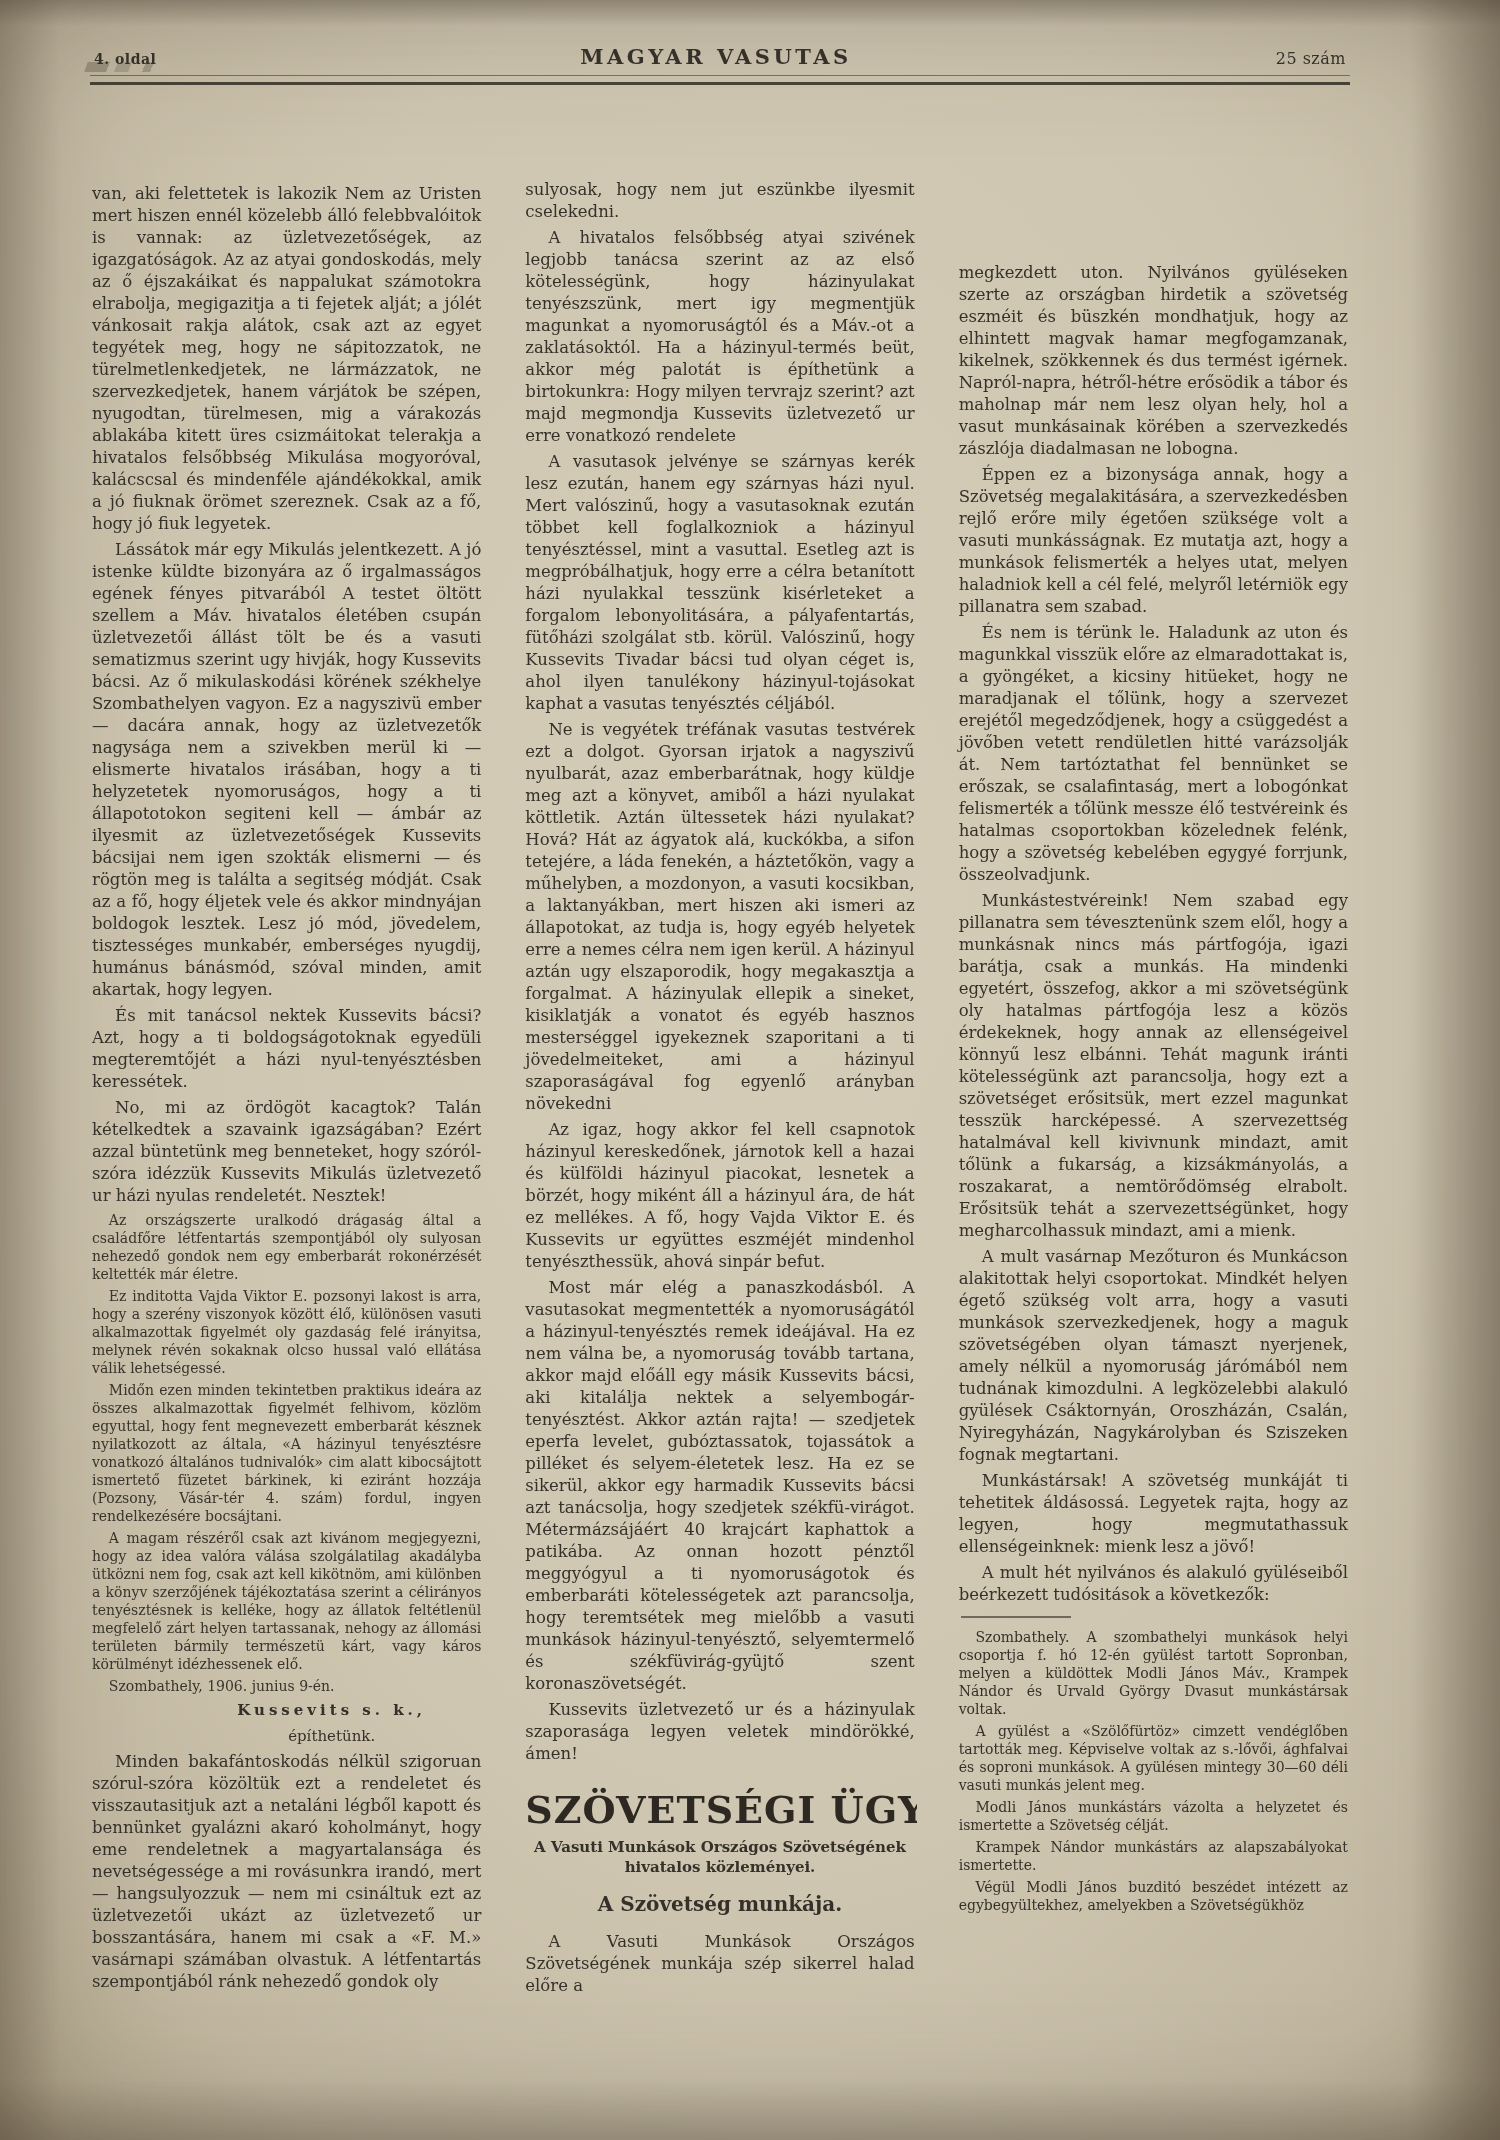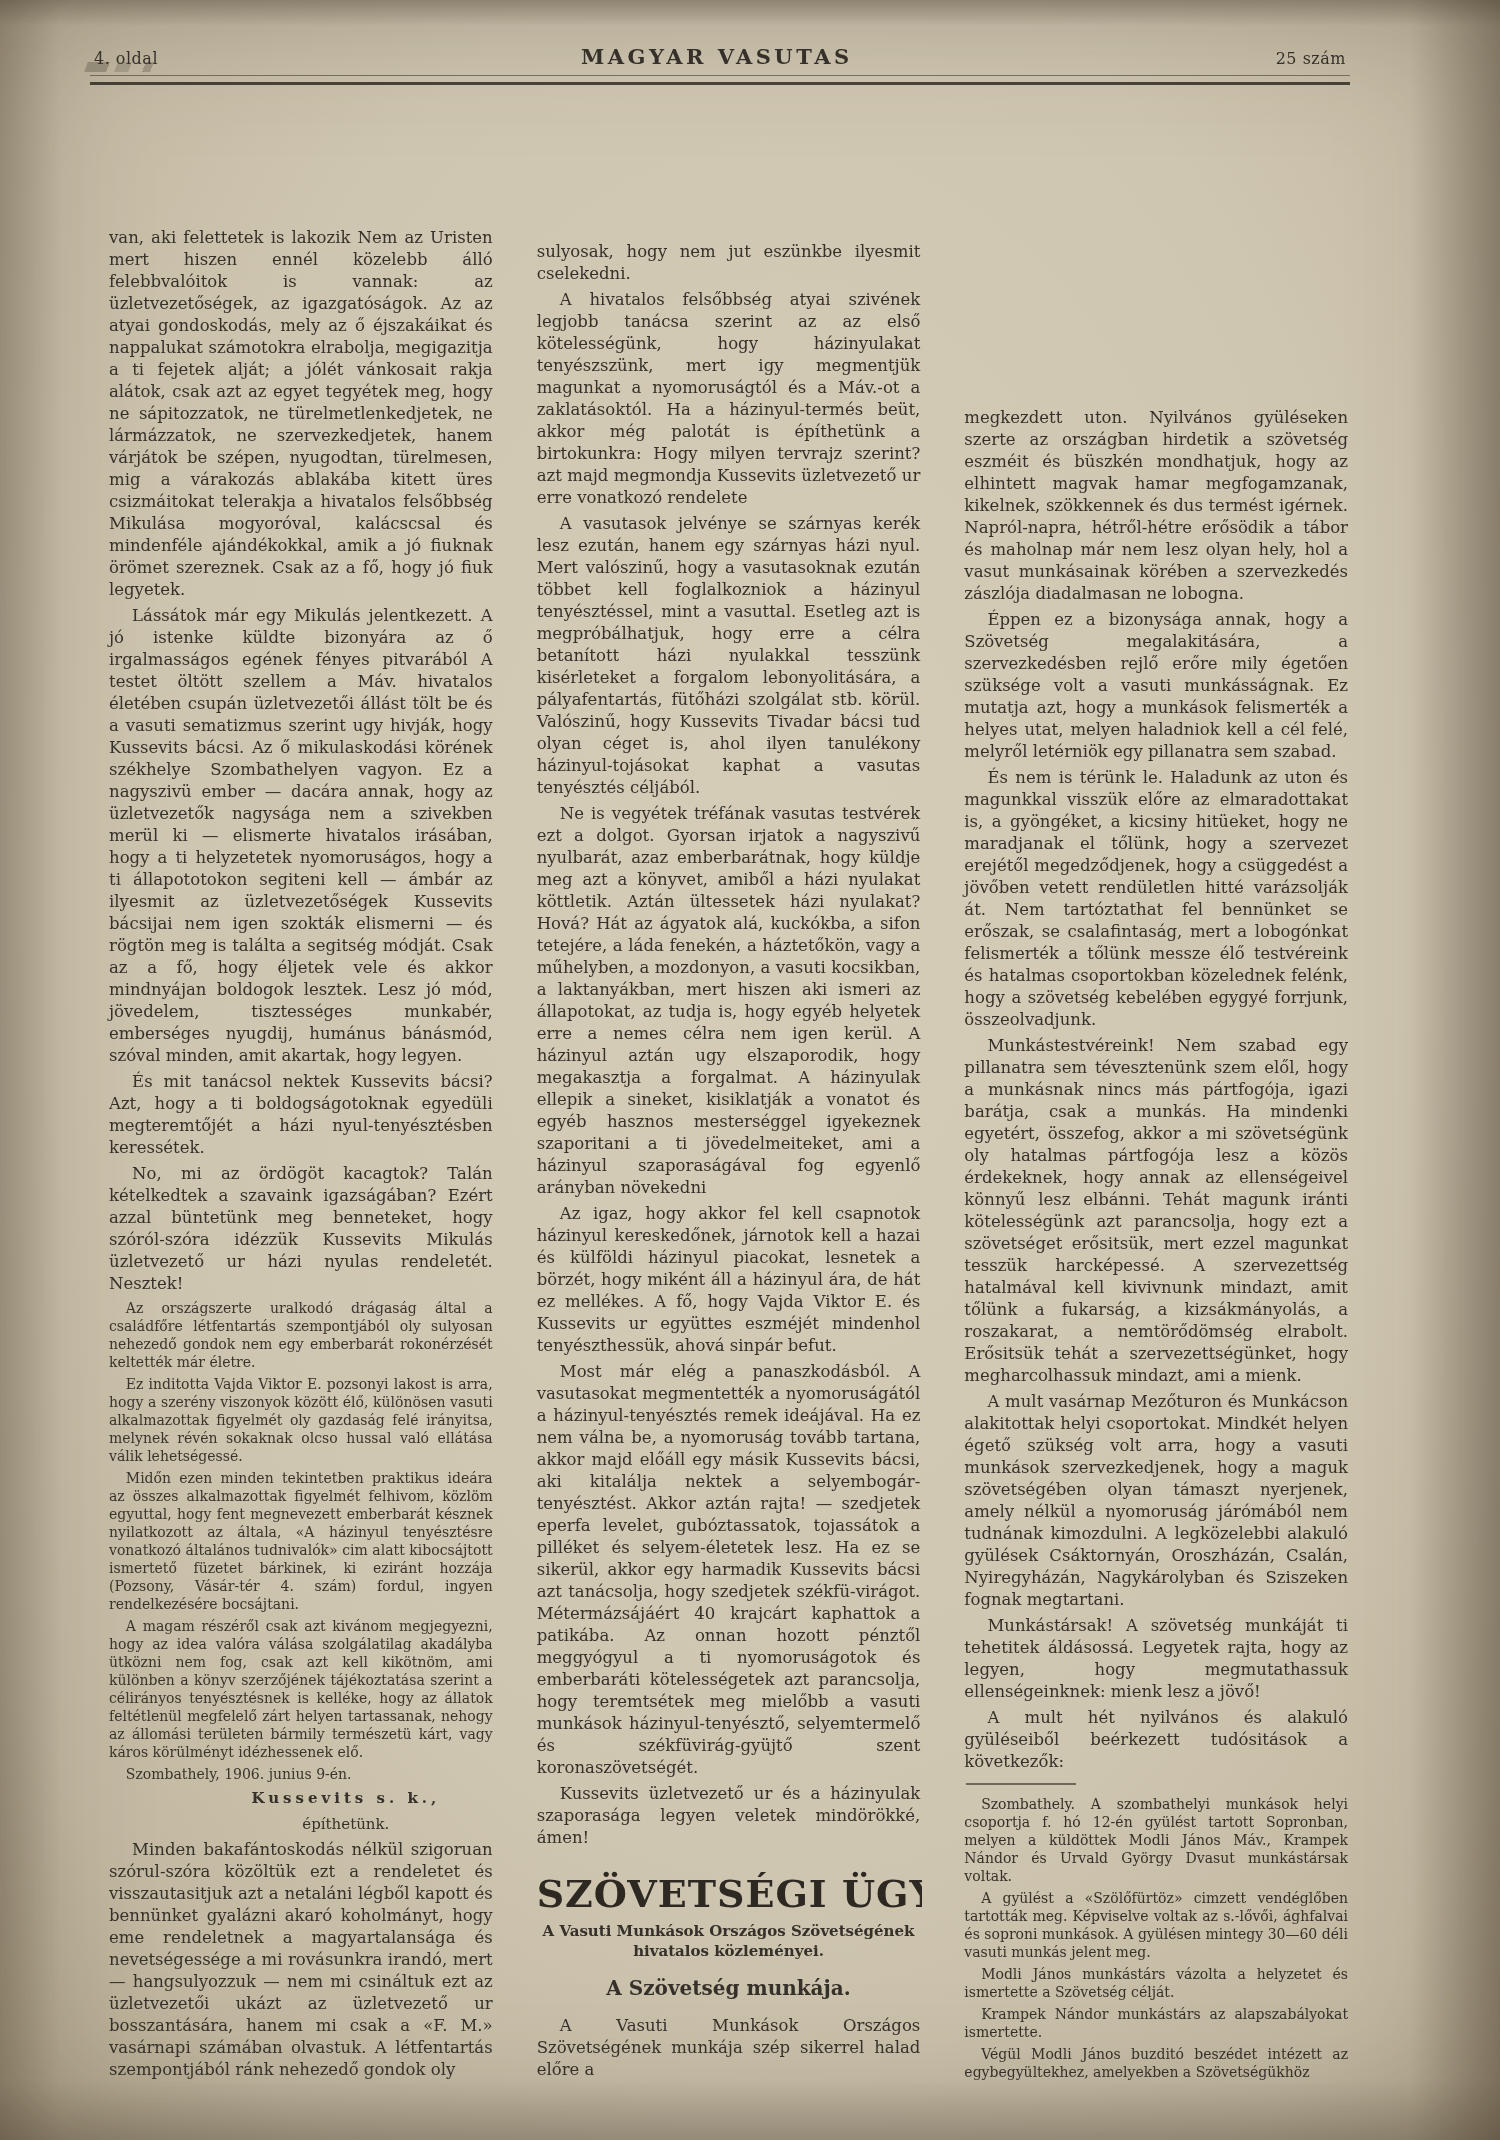--- a/index.html
+++ b/index.html
@@ -22,40 +22,40 @@
     box-shadow:inset 0 0 140px rgba(60,48,34,.35);
   }
   .content{
     position:absolute;left:90px;top:44px;right:150px;bottom:24px;
   }
   
   .masthead{
     display:flex;align-items:baseline;justify-content:space-between;
     padding:0 4px 6px 4px;
   }
-  .page-num{font-size:16px;font-weight:normal;letter-spacing:.5px;}
+  .page-num{font-size:14px;font-weight:bold;letter-spacing:.5px;}
   .paper-title{font-size:21px;font-weight:bold;letter-spacing:3.5px;}
   .issue-num{font-size:16px;letter-spacing:.5px;}
   .head-rule{
     height:6px;margin-bottom:4px;
     border-top:1px solid rgba(52,46,36,.55);
     border-bottom:3px solid rgba(44,39,30,.82);
     position:relative;
   }
   .smudge{
     position:absolute;left:-4px;top:-14px;width:180px;height:10px;
     background:
       linear-gradient(90deg, rgba(50,44,34,.5) 0 22px, transparent 22px 30px, rgba(50,44,34,.35) 30px 44px, transparent 44px 58px, rgba(50,44,34,.45) 58px 66px, transparent 66px);
     transform:skewX(-20deg);
     opacity:.55;
   }
   
   .cols{
-    display:flex;gap:0;align-items:flex-end;
-    height:1990px;margin-top:10px;overflow:hidden;margin-left:17px;
+    display:flex;gap:0;align-items:center;
+    height:1990px;margin-top:10px;overflow:hidden;
   }
   .col{
     flex:1 1 0;min-width:0;
     padding:0 2px;
     font-size:16.5px;line-height:22px;
     text-align:justify;
     overflow:hidden;
   }
   .gutter{
     flex:0 0 40px;position:relative;

